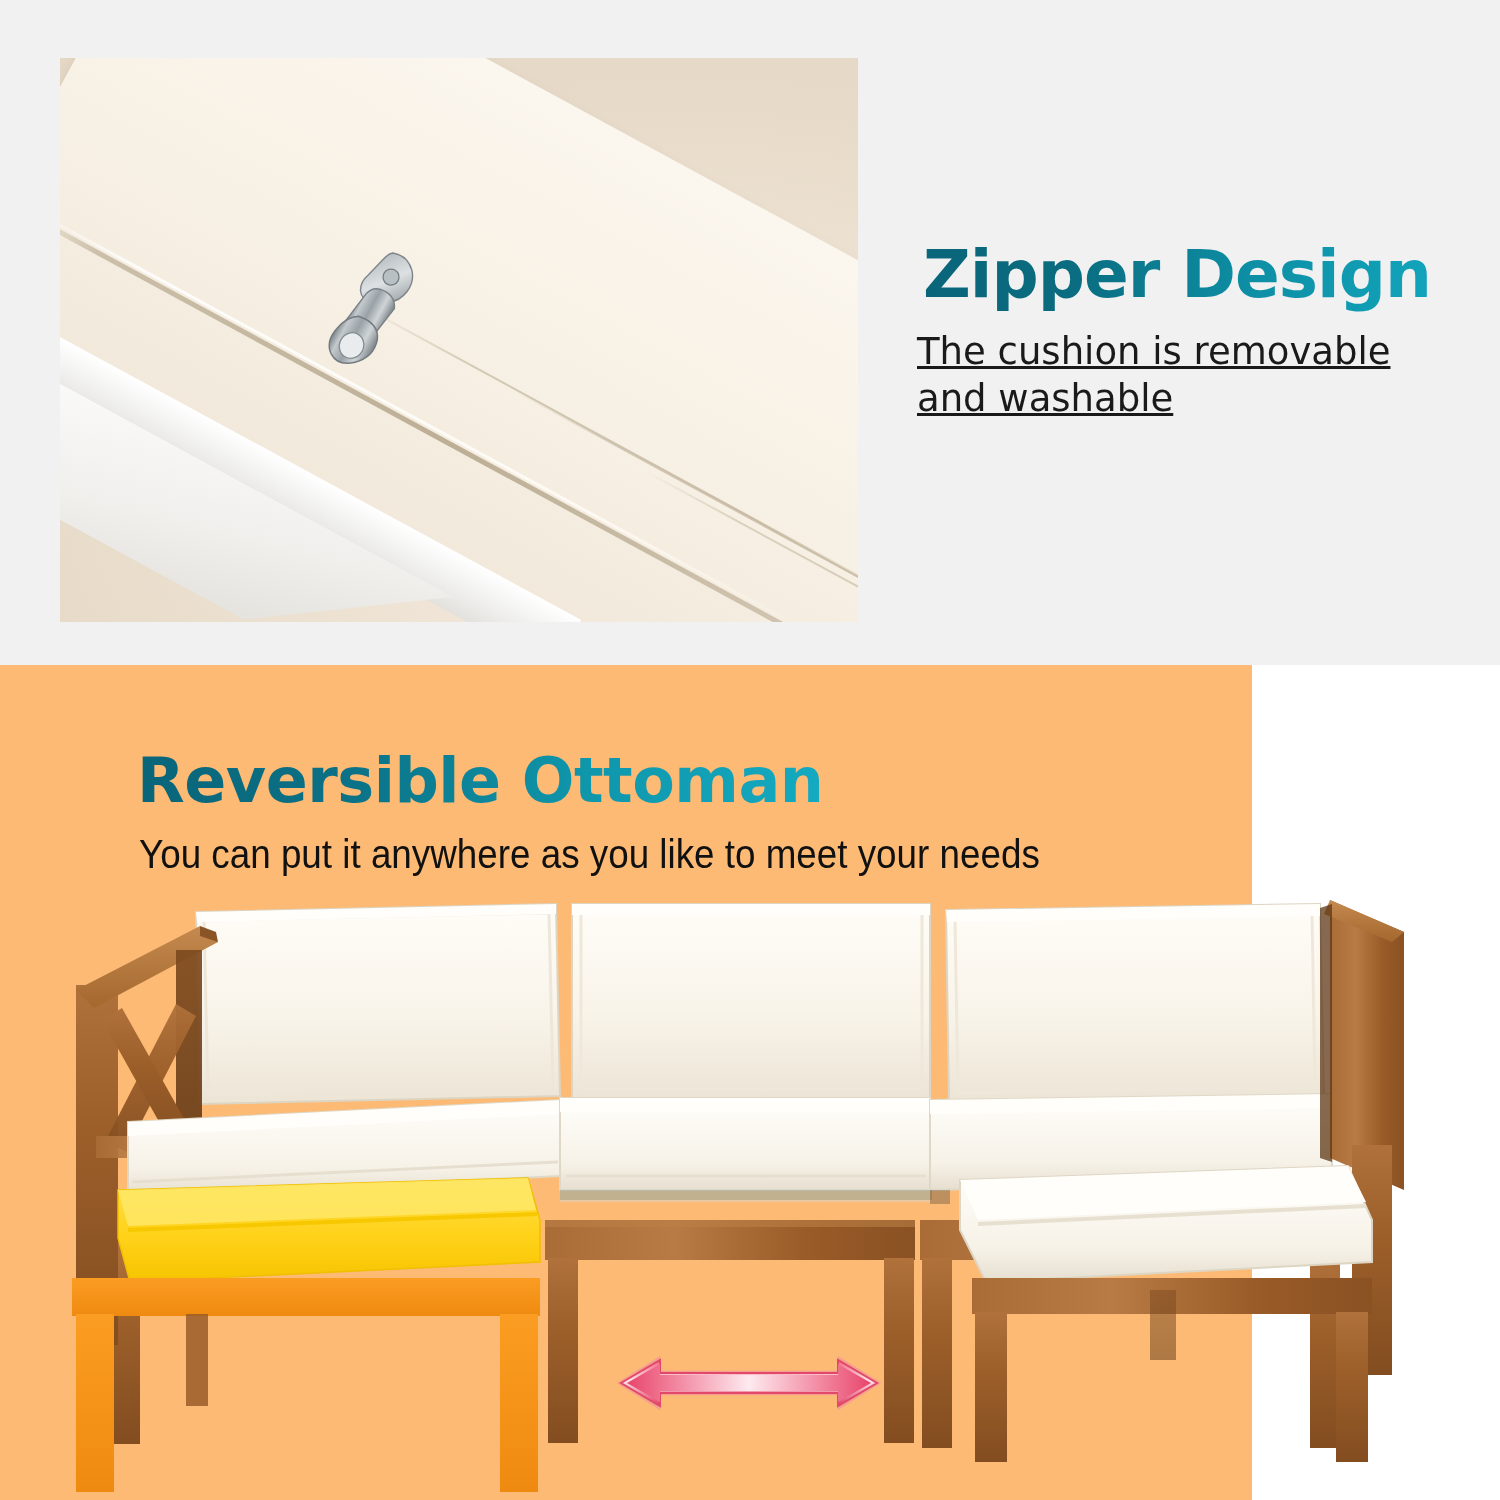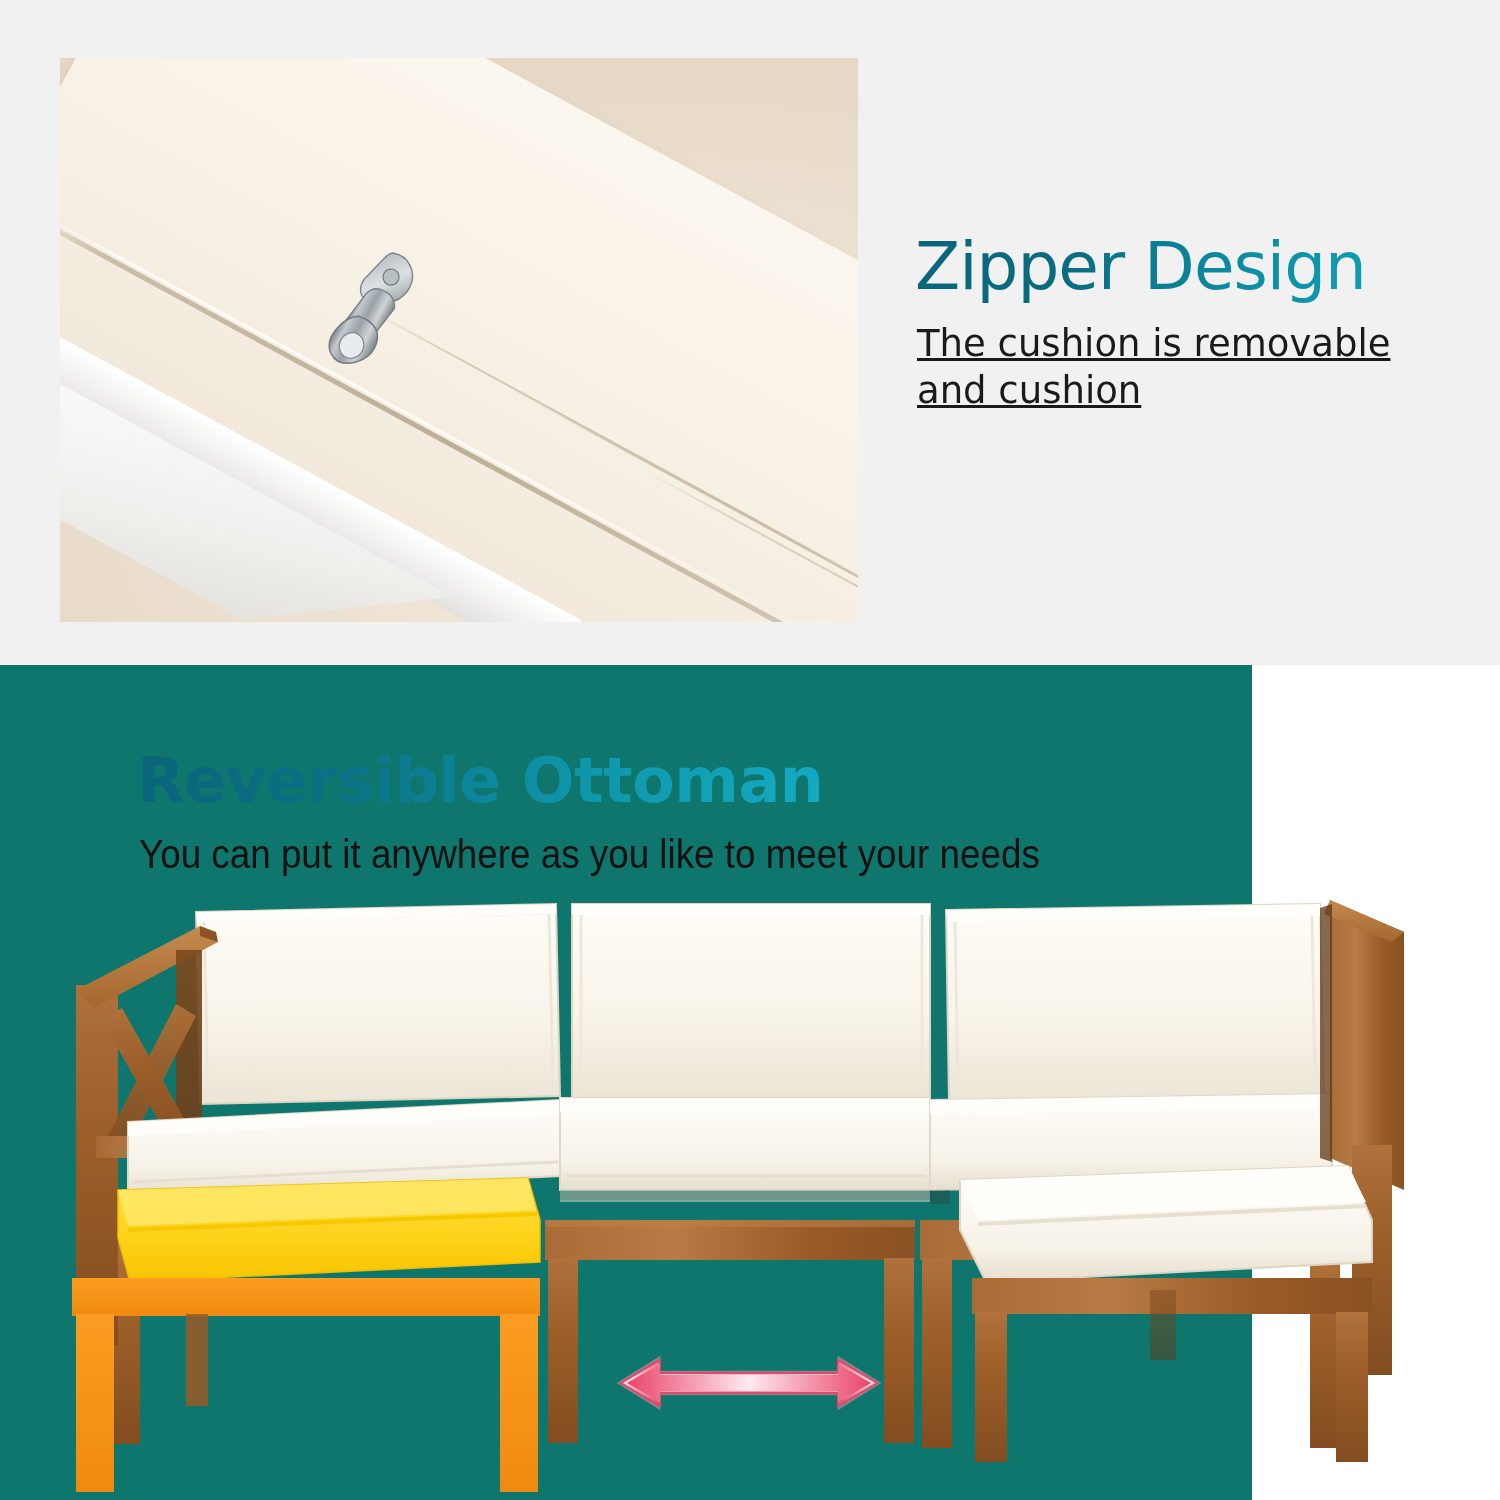--- a/index.html
+++ b/index.html
@@ -85,35 +85,35 @@
   
   #zip-slider{
     left:283px;top:188px;width:66px;height:130px;
     transform:rotate(28.5deg);
   }
 
   
   #top-text{position:absolute;left:915px;top:228px;width:540px;}
   #zipper-title{
     font-family:"DejaVu Sans", sans-serif;
-    font-weight:normal;font-size:66px;line-height:78px;letter-spacing:-1px;
+    font-weight:bold;font-size:66px;line-height:78px;letter-spacing:-1px;
     background:linear-gradient(90deg,#0a6579 0%,#0a6c80 28%,#0d8ea4 62%,#12a6bd 100%);
     -webkit-background-clip:text;background-clip:text;color:transparent;
     -webkit-text-fill-color:transparent;
-    margin:0;white-space:nowrap;
+    margin:8px;white-space:nowrap;
   }
   #zipper-sub{
     font-family:"DejaVu Sans", sans-serif;
     font-weight:normal;font-size:37px;line-height:47px;color:#1a1a1a;
     margin:14px 0 0 2px;
     text-decoration:underline;
   }
 
   
-  #bottom-panel{position:absolute;left:0;top:665px;width:1252px;height:835px;background:#0f766e;}
+  #bottom-panel{position:absolute;left:0;top:665px;width:1252px;height:835px;background:#fdba74;}
   #ottoman-title{
     position:absolute;left:137px;top:80px;
     font-family:"DejaVu Sans", sans-serif;
     font-weight:bold;font-size:62px;line-height:72px;letter-spacing:-0.5px;
     background:linear-gradient(90deg,#0a6579 0%,#0b7186 30%,#0f96ab 65%,#14aac1 100%);
     -webkit-background-clip:text;background-clip:text;color:transparent;
     -webkit-text-fill-color:transparent;
     margin:0;white-space:nowrap;
   }
   #ottoman-sub{
@@ -182,21 +182,21 @@
 
         <ellipse cx="28" cy="107" rx="12" ry="13" fill="#e9ecee" stroke="#848c91" stroke-width="1.3"></ellipse>
 
         <circle cx="30" cy="28" r="8" fill="#b9c0c4" stroke="#757d82" stroke-width="1.3"></circle>
       </svg>
     </div>
   </div>
 
   <div id="top-text">
     <h1 id="zipper-title">Zipper Design</h1>
-    <p id="zipper-sub"><span>The cushion is removable</span><br><span>and cushion</span></p>
+    <p id="zipper-sub"><span>The cushion is removable</span><br><span>and washable</span></p>
   </div>
 </div>
 
 <div id="bottom-panel">
 
   <h2 id="ottoman-title">Reversible Ottoman</h2>
   <p id="ottoman-sub">You can put it anywhere as you like to meet your needs</p>
 
   <div id="sofa">
     <svg width="1500" height="610" viewBox="0 0 1500 610">

